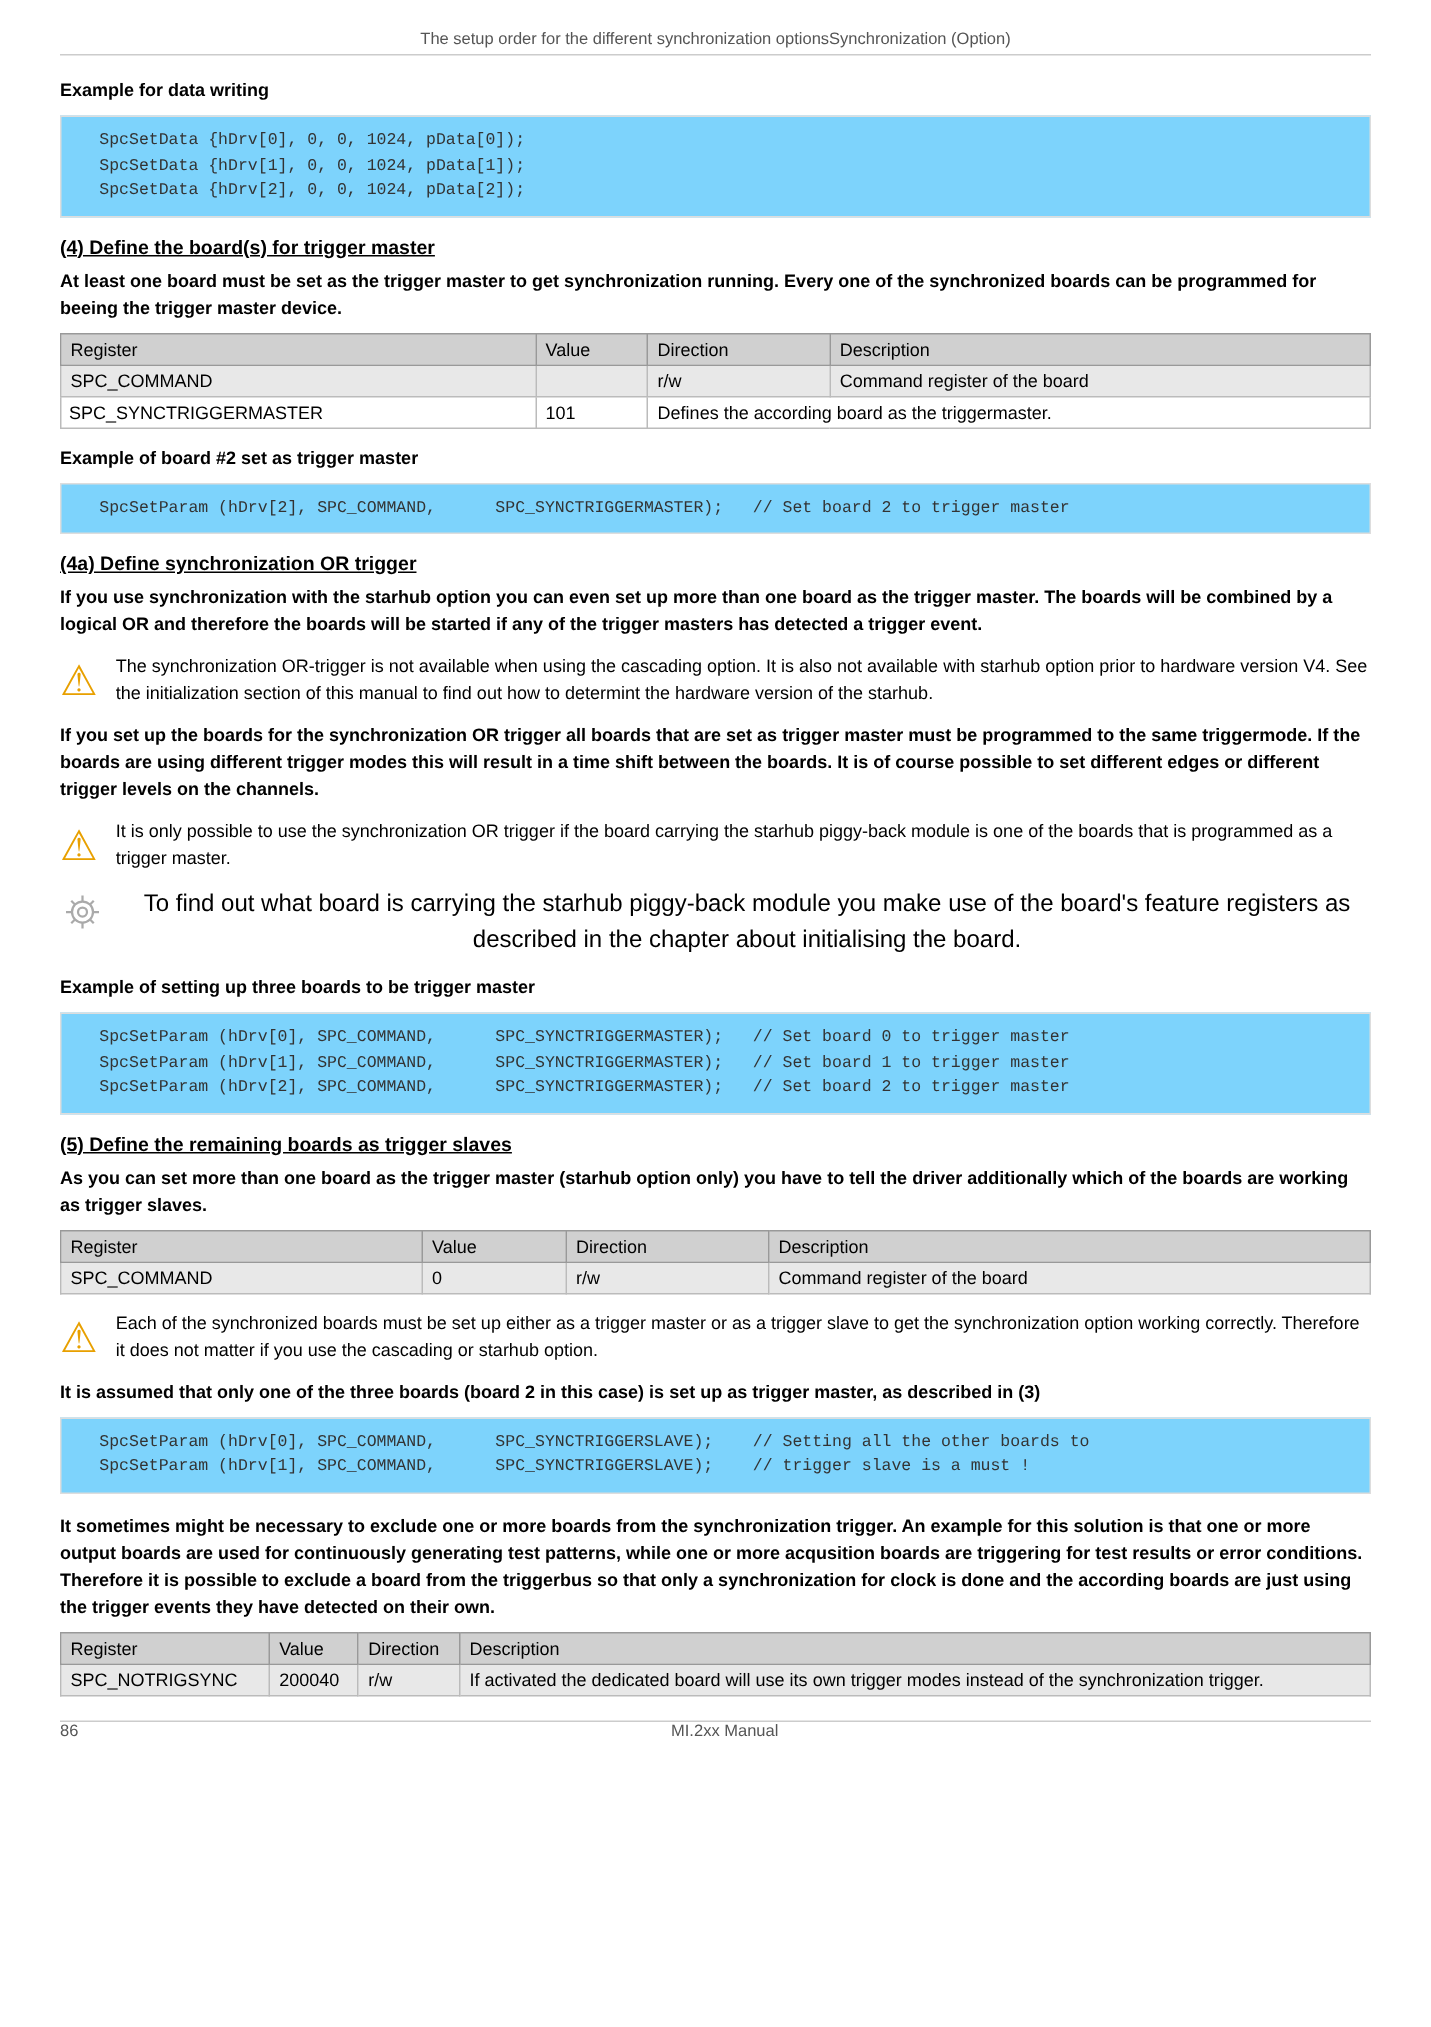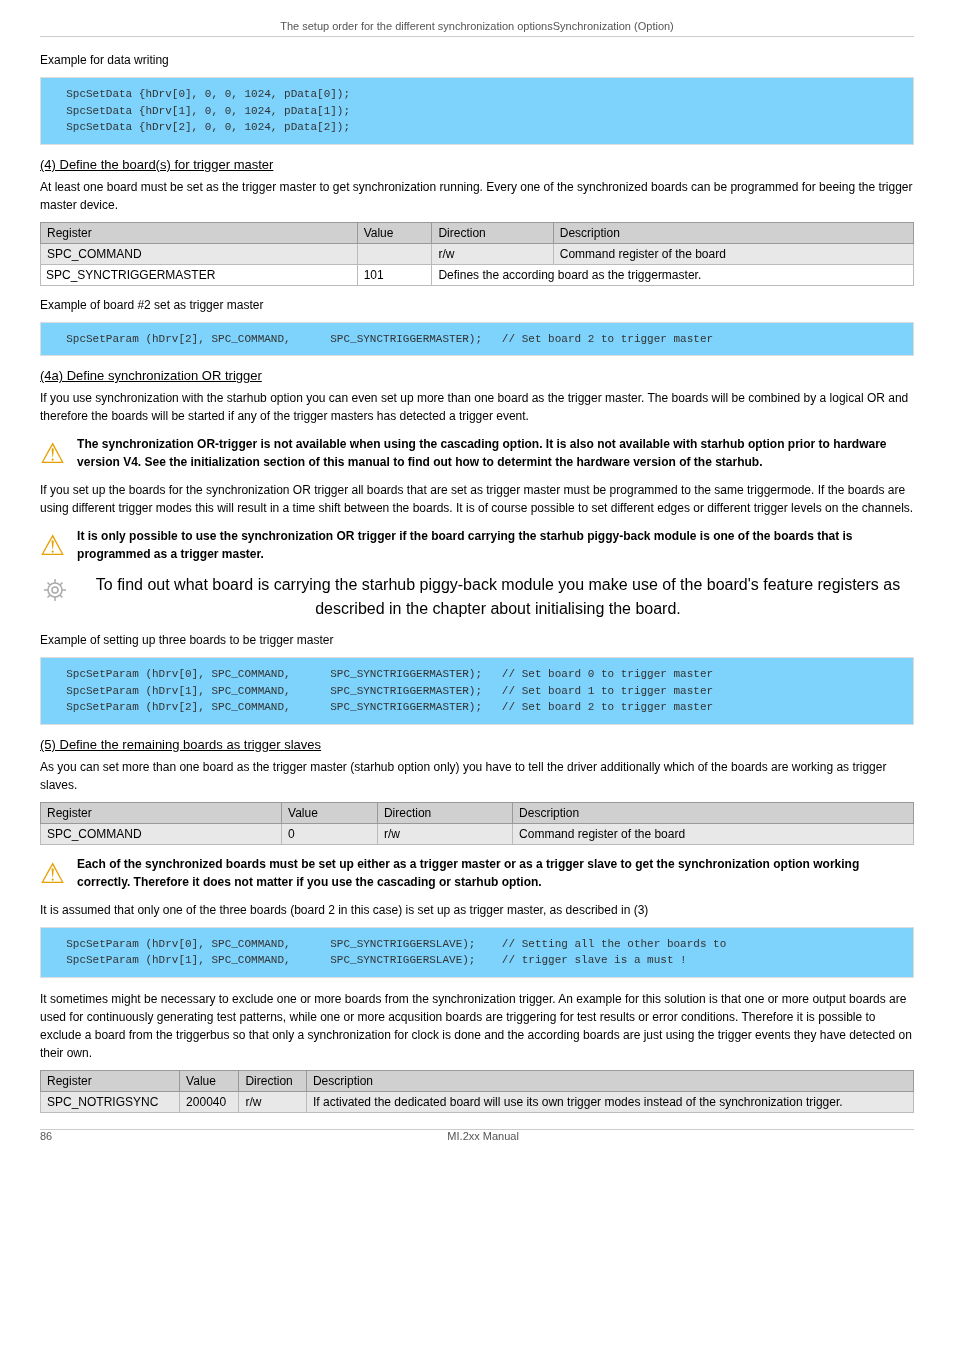--- a/index.html
+++ b/index.html
@@ -15,28 +15,29 @@
       display: flex;
       justify-content: center;
       font-size: 11px;
       color: #555;
       border-bottom: 1px solid #ccc;
       padding-bottom: 4px;
       margin-bottom: 14px;
     }
     h2 {
       font-size: 13px;
-      font-weight: normal;
+      font-weight: bold;
       text-decoration: underline;
       margin-bottom: 6px;
     }
     p {
       font-size: 12px;
       line-height: 1.5;
       margin-bottom: 8px;
+      font-weight: bold;
     }
     .code-block {
       background: #7dd3fc;
       border: 1px solid #ddd;
       font-family: 'Courier New', monospace;
       font-size: 11px;
       padding: 8px 12px;
       margin: 8px 0 12px 0;
       white-space: pre;
       line-height: 1.5;
@@ -77,21 +78,21 @@
       font-size: 28px;
       color: #e8a000;
       flex-shrink: 0;
       margin-top: 2px;
     }
     .warning-text {
       font-size: 12px;
       line-height: 1.5;
     }
     .warning-text strong {
-      font-weight: bold;
+      font-weight: normal;
     }
     .info-box {
       display: flex;
       align-items: flex-start;
       background: #fff;
       margin: 10px 0;
       gap: 12px;
     }
     .info-icon {
       font-size: 22px;

